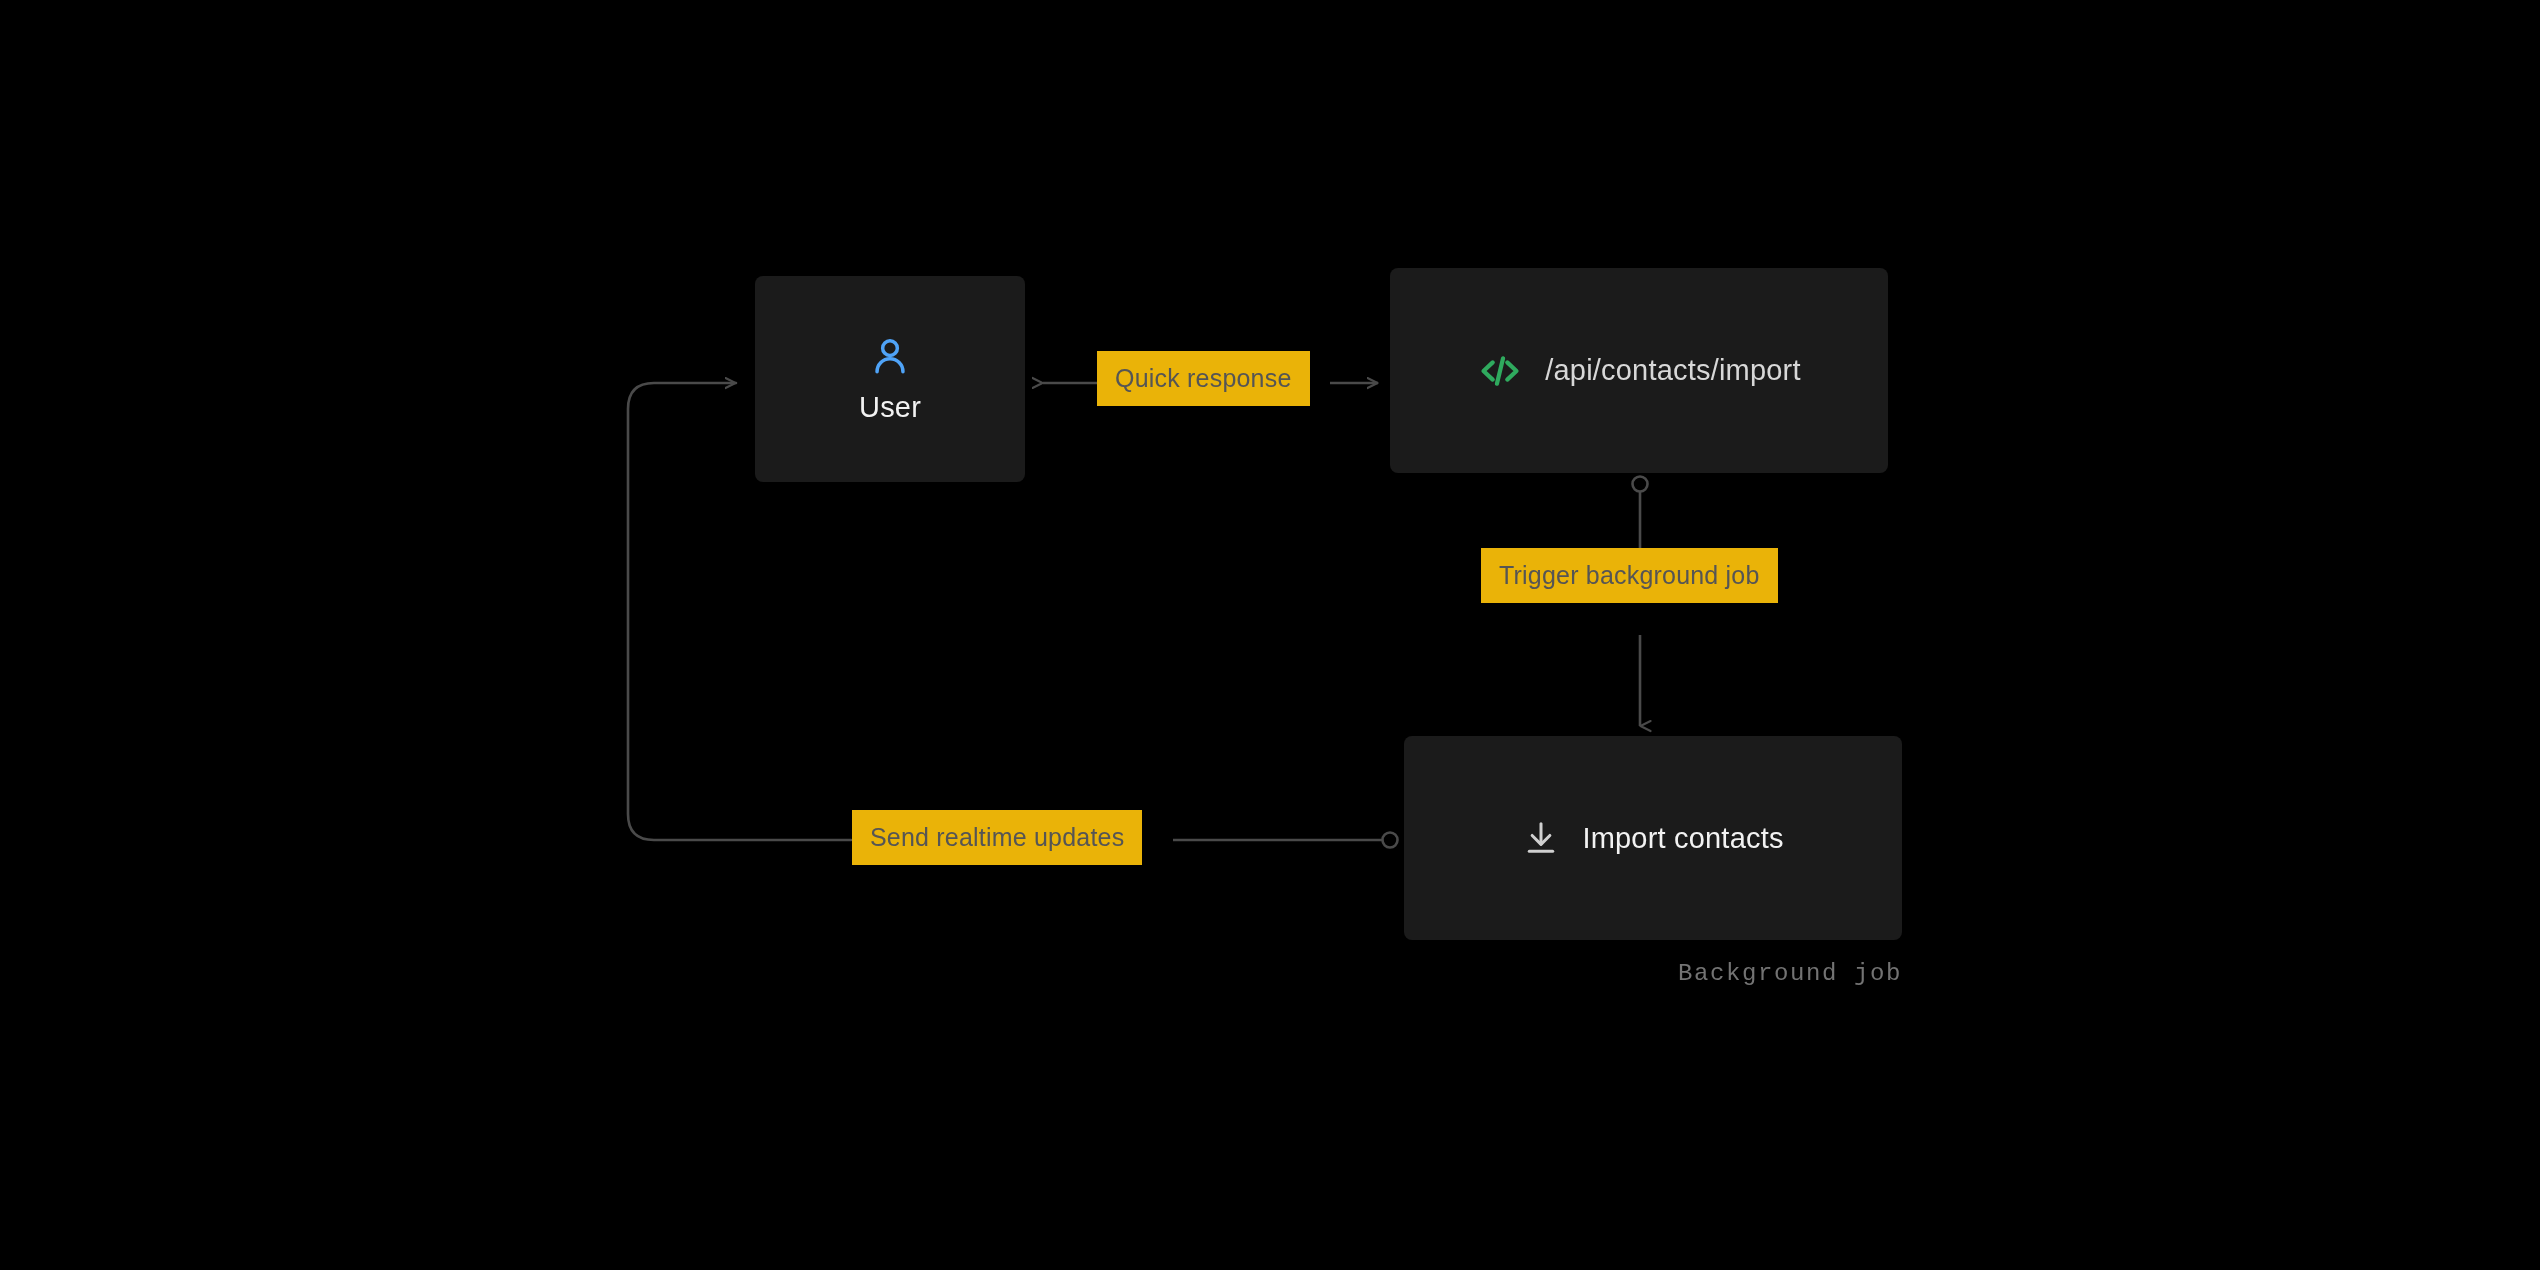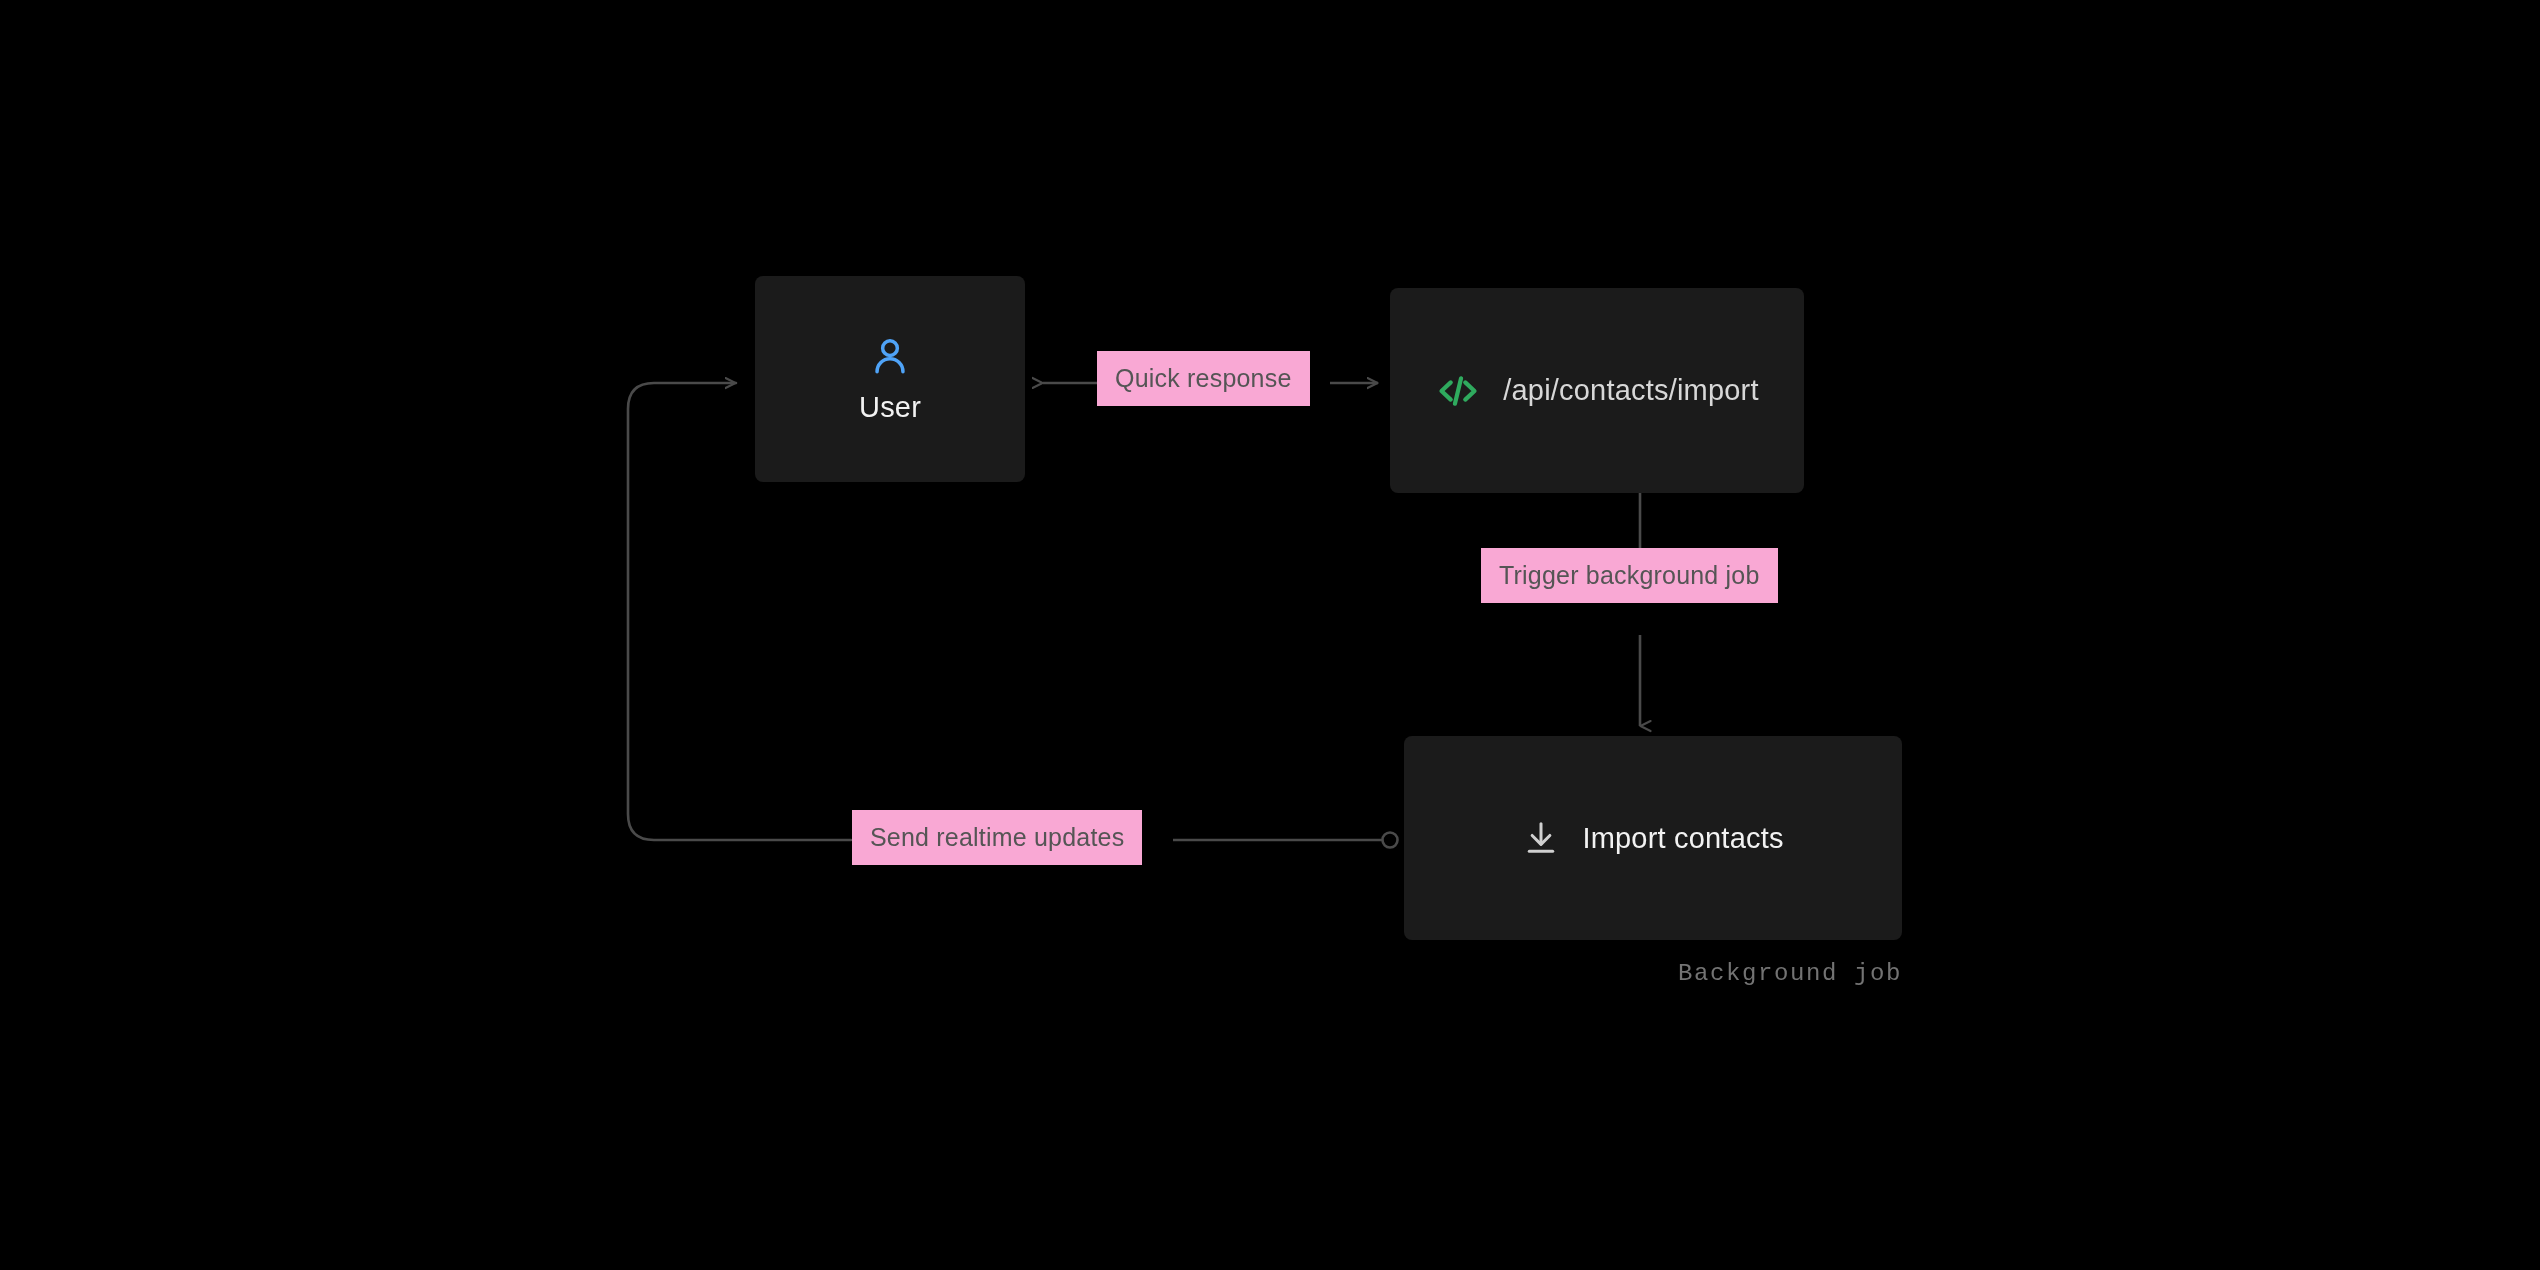--- a/index.html
+++ b/index.html
@@ -51,34 +51,34 @@
     white-space: nowrap;
   }
   .node-label.dim {
     color: #d8d8d8;
   }
   
   #node-user {
     left: 755px;  top: 276px;  width: 270px;  height: 206px;
   }
   #node-api {
-    left: 1390px; top: 288px;  width: 414px;  height: 205px;
+    left: 1390px; top: 268px;  width: 498px;  height: 205px;
   }
   #node-job {
     left: 1392px; top: 736px;  width: 498px;  height: 204px; margin-left: 12px;
   }
   
   .icon-user svg   { display: block; }
   .icon-code svg   { display: block; }
   .icon-download svg { display: block; }
 
   
   .edge-label {
     position: absolute;
-    background: #f9a8d4;
+    background: #eab308;
     color: #555555;
     font-size: 25px;
     font-weight: 400;
     letter-spacing: 0.2px;
     white-space: nowrap;
     padding: 13px 18px;
     box-sizing: border-box;
     display: flex;
     align-items: center;
     justify-content: center;

